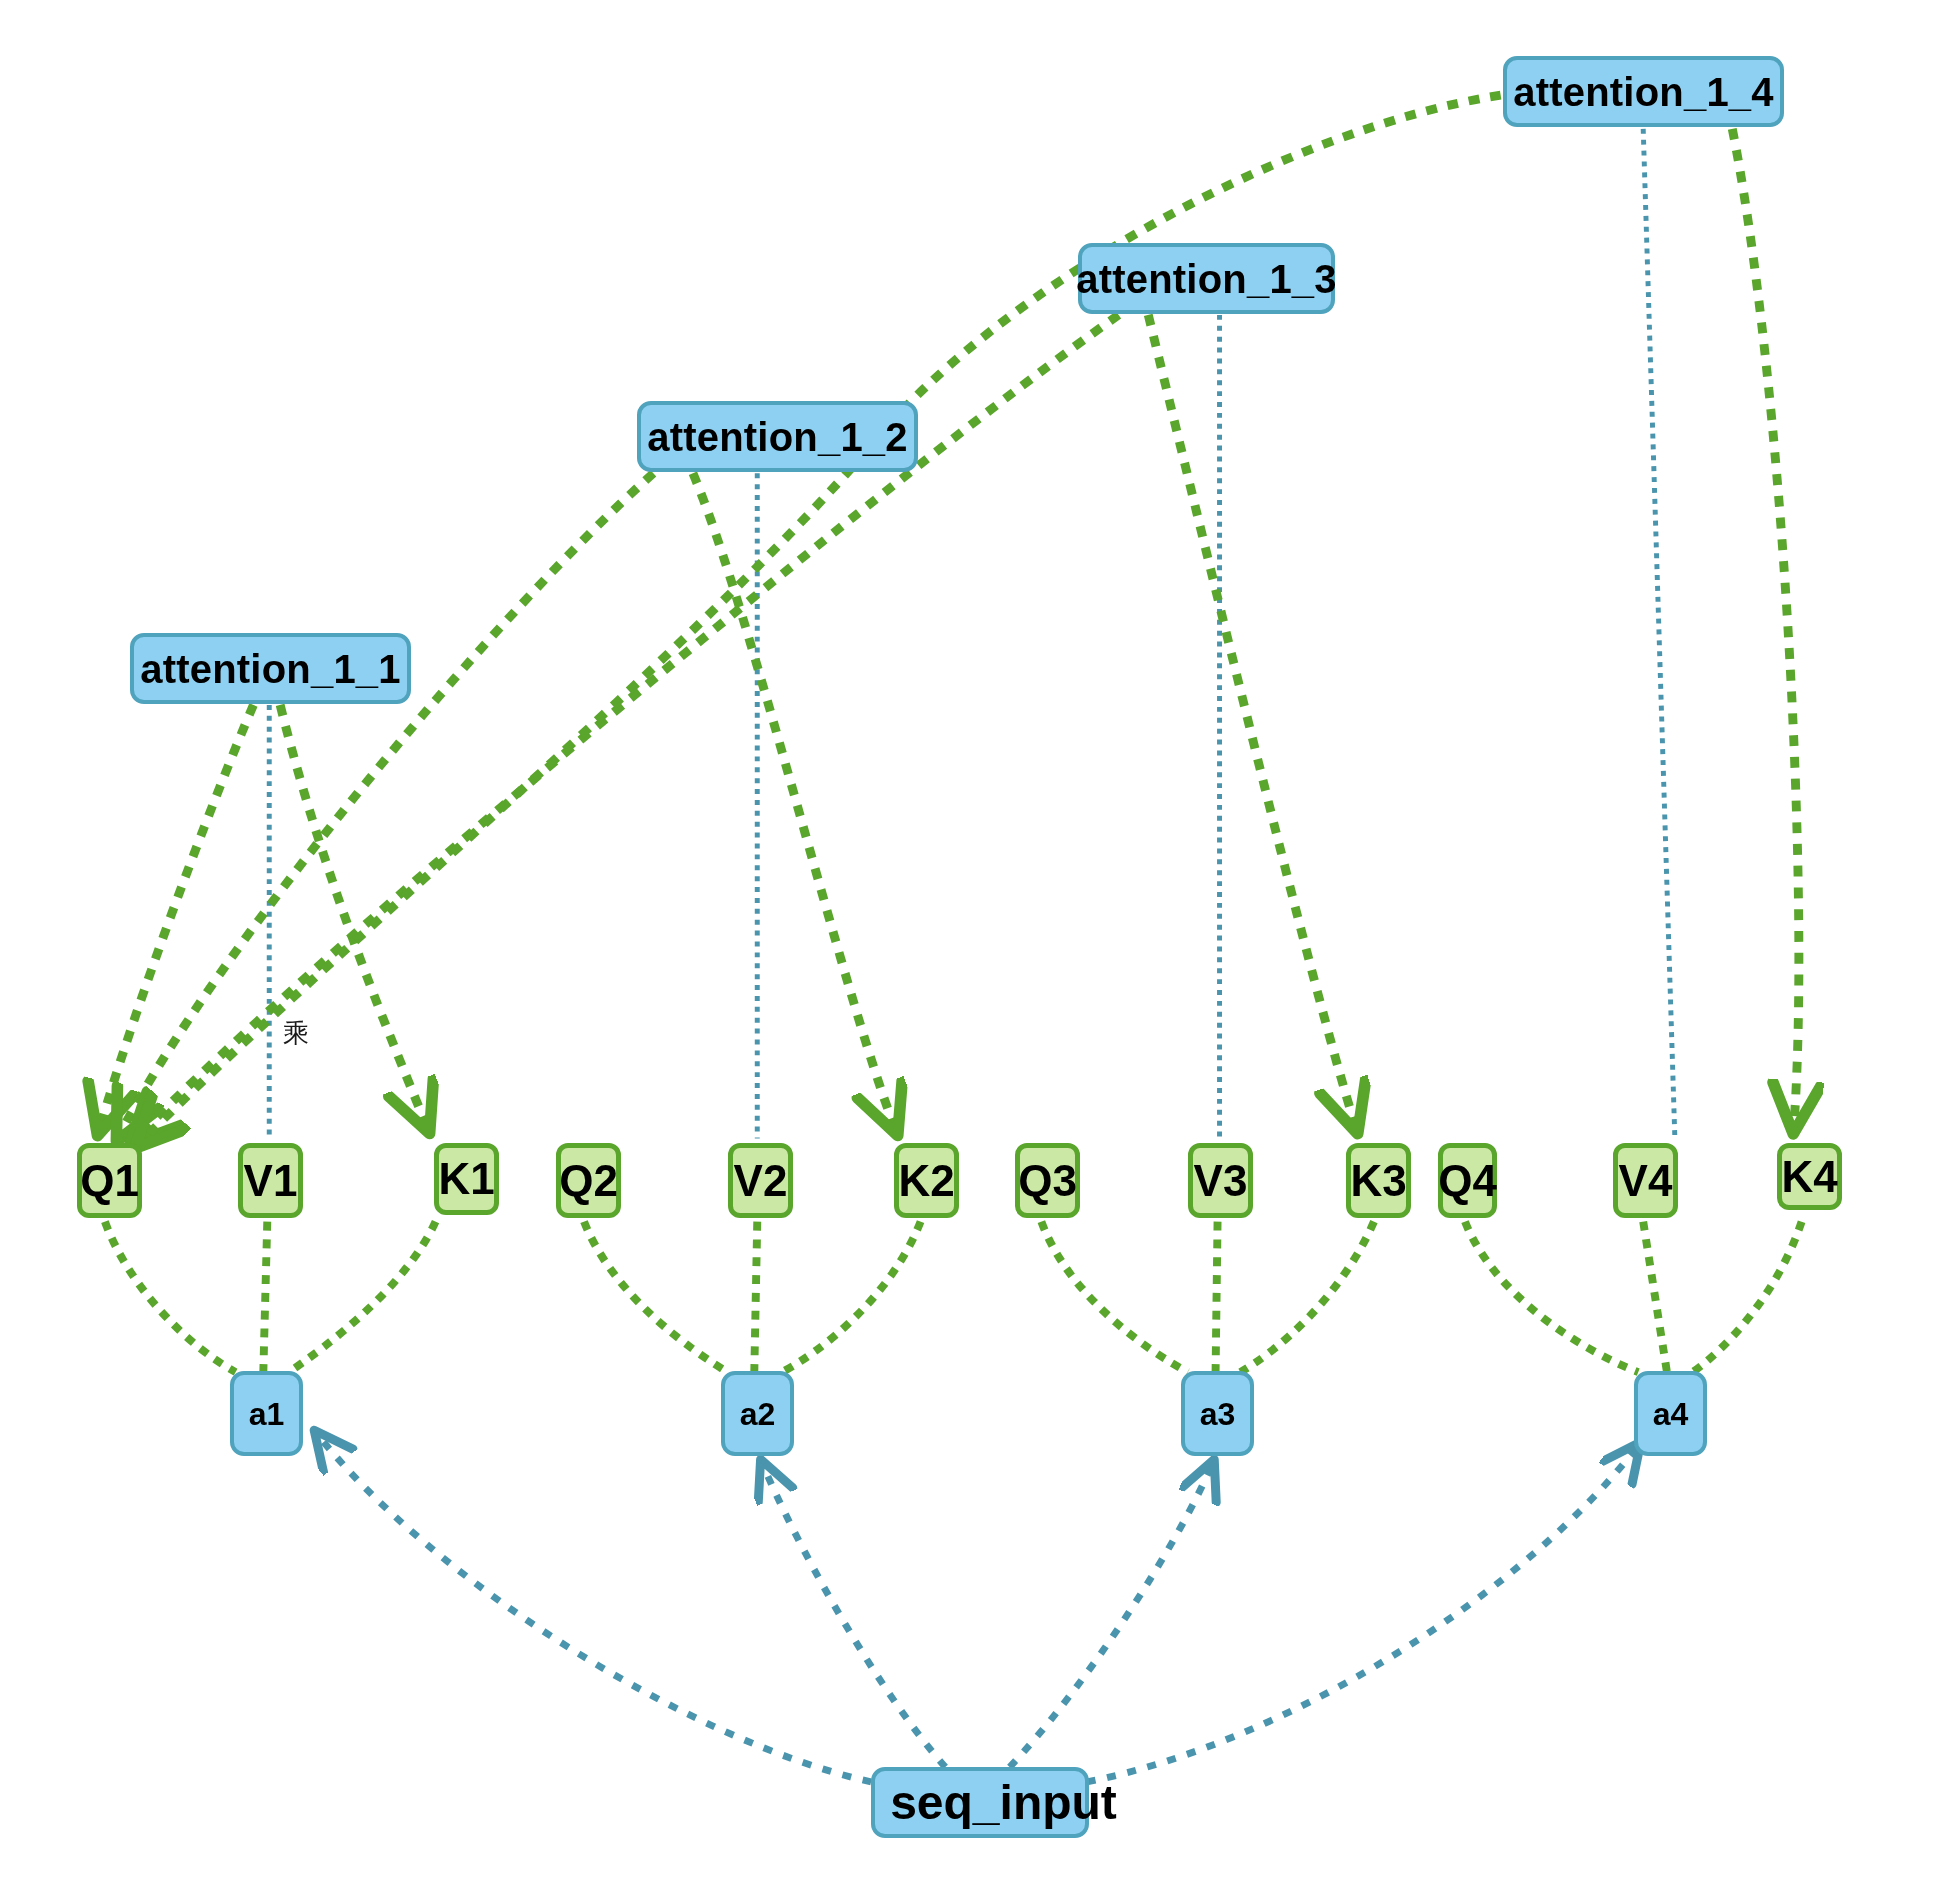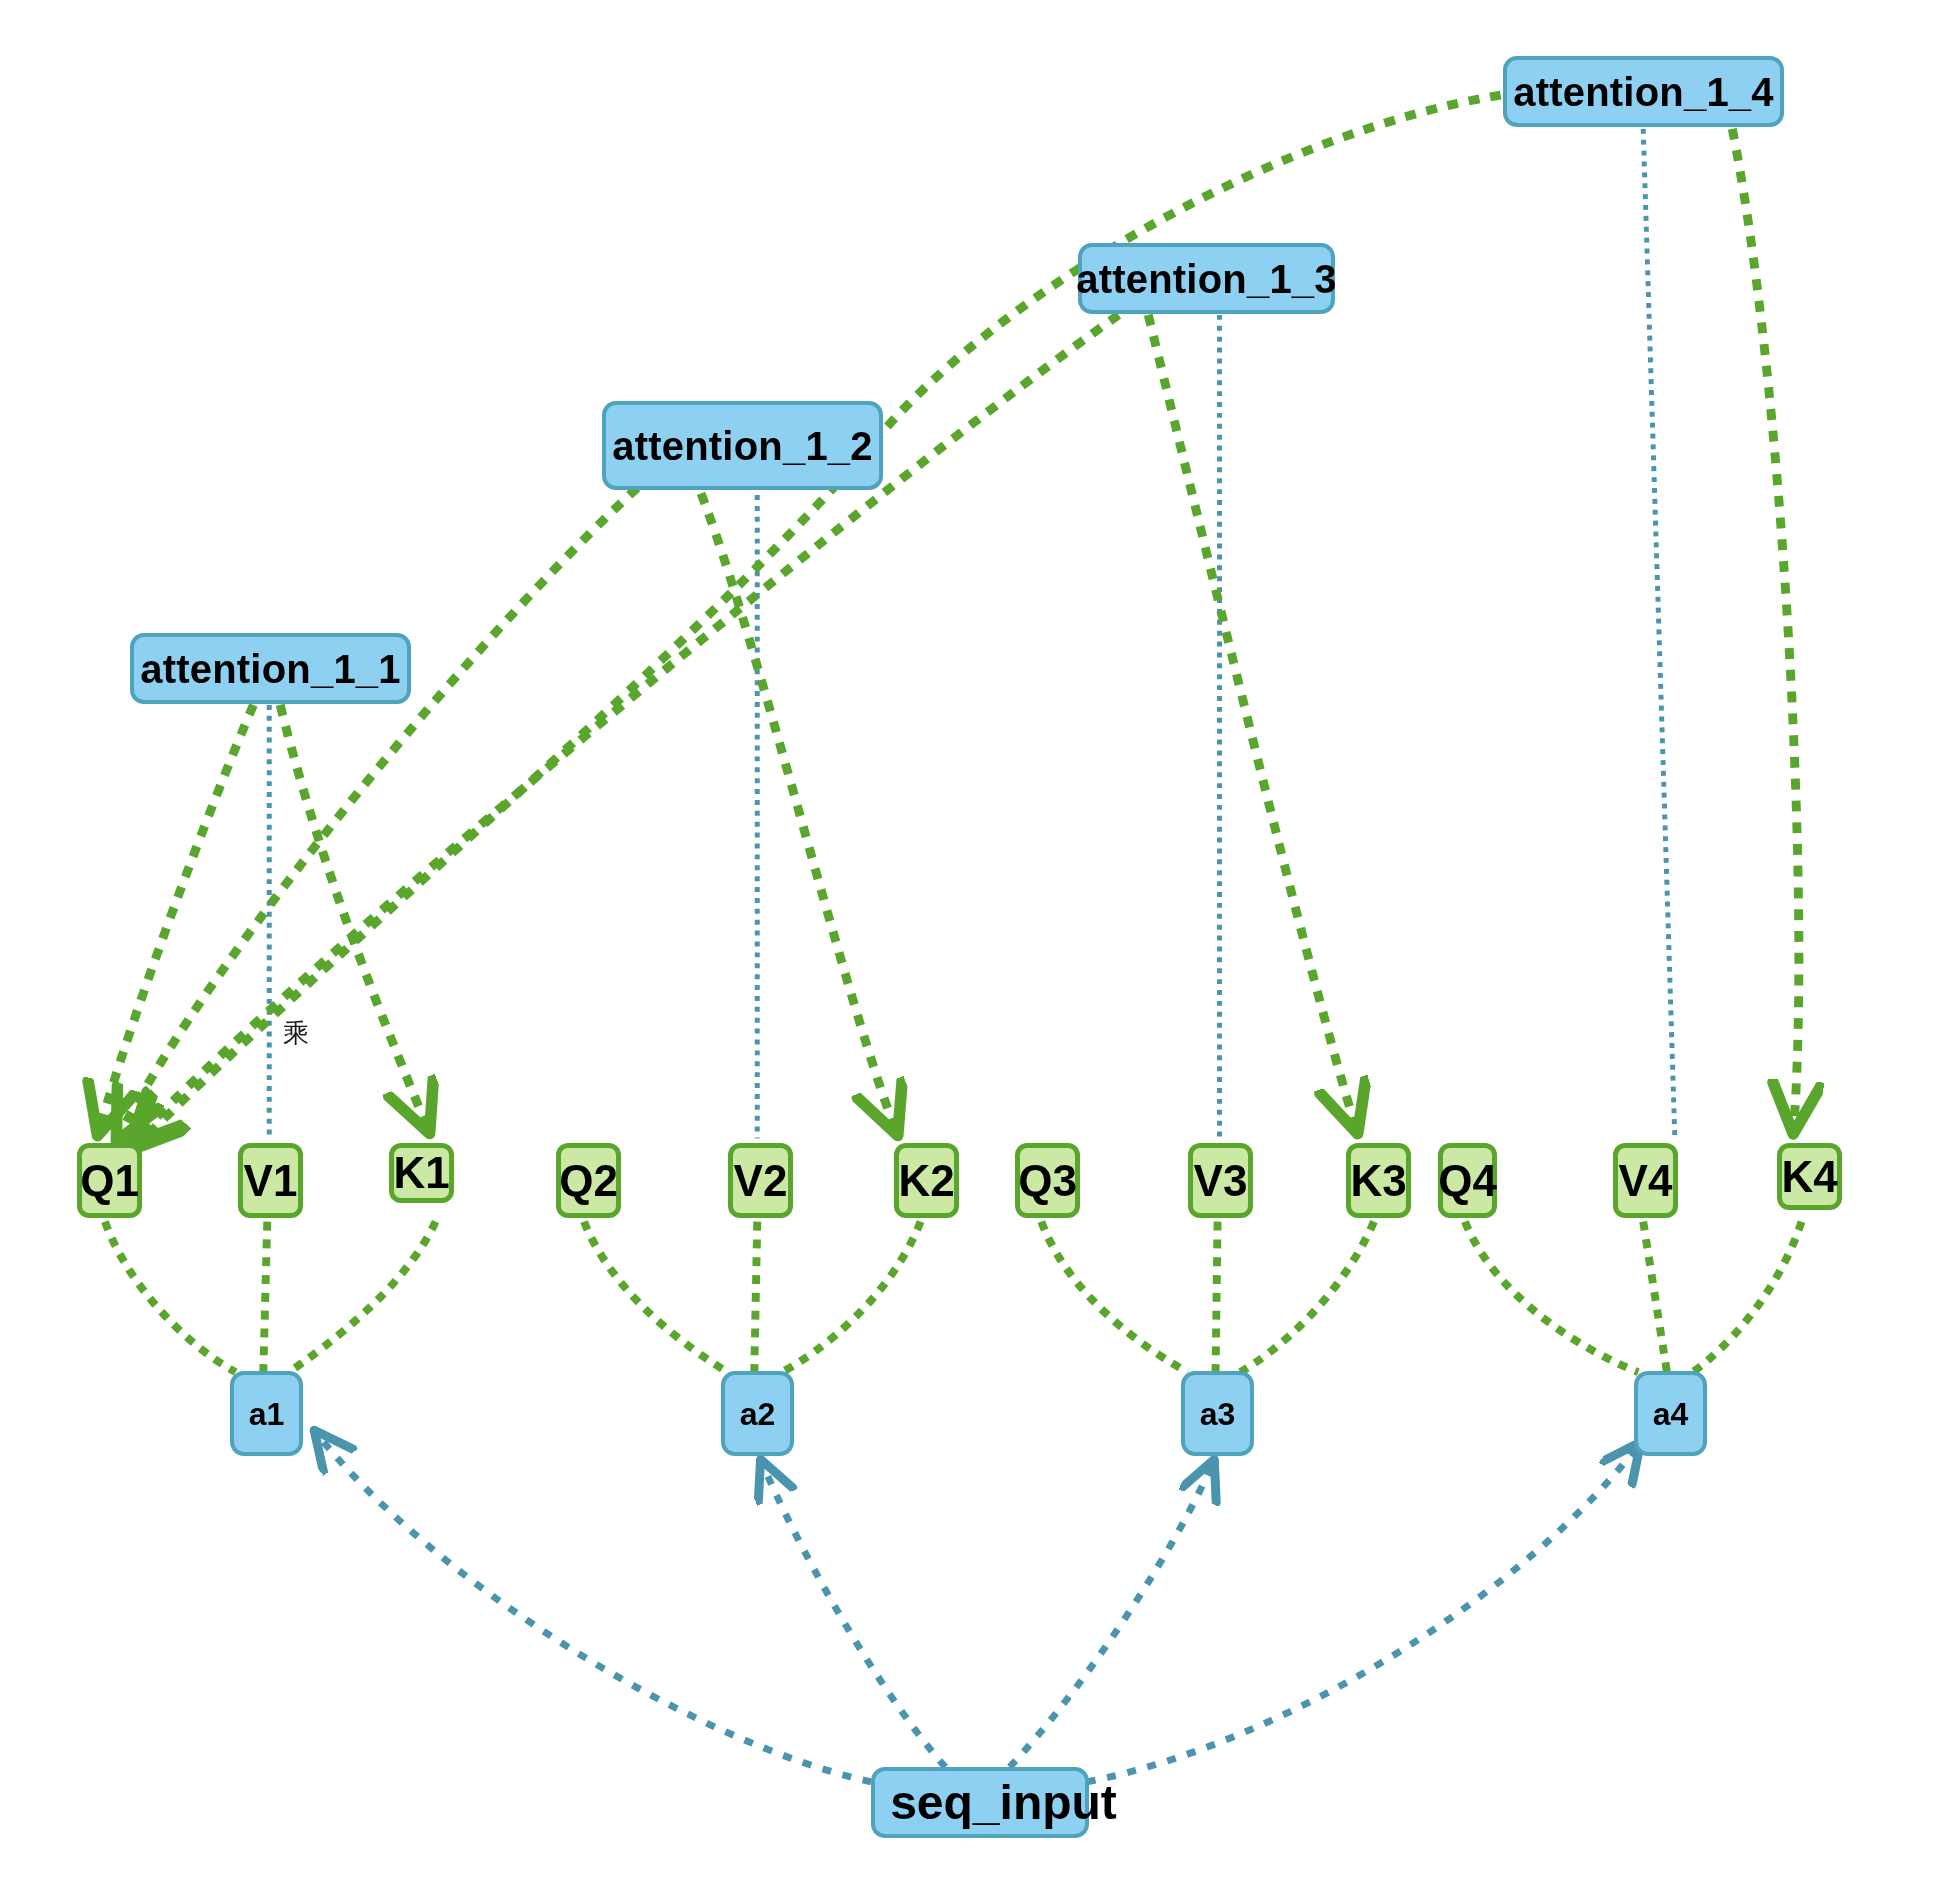--- a/index.html
+++ b/index.html
@@ -118,38 +118,38 @@
         <path d="M 955 1785 C 880 1700 800 1550 770 1478" fill="none" stroke="#4a95ad" stroke-width="7" stroke-dasharray="9,12" stroke-linecap="butt" marker-end="url(#arrow-teal)"></path>
         <path d="M 1020 1785 C 1100 1700 1190 1560 1225 1478" fill="none" stroke="#4a95ad" stroke-width="7" stroke-dasharray="9,12" stroke-linecap="butt" marker-end="url(#arrow-teal)"></path>
         <path d="M 1098 1800 C 1300 1760 1540 1610 1655 1460" fill="none" stroke="#4a95ad" stroke-width="7" stroke-dasharray="9,12" stroke-linecap="butt" marker-end="url(#arrow-teal)"></path>
       </g>
   </svg>
 
   <div id="attention-row">
       <div class="node node-blue node-attention" style="left: 130px; top: 633px; width: 281px; height: 71px;">
         <span>attention_1_1</span>
       </div>
-      <div class="node node-blue node-attention" style="left: 602px; top: 401px; width: 281px; height: 89px;">
+      <div class="node node-blue node-attention" style="left: 637px; top: 401px; width: 281px; height: 71px;">
         <span>attention_1_2</span>
       </div>
       <div class="node node-blue node-attention" style="left: 1078px; top: 243px; width: 257px; height: 71px;">
         <span>attention_1_3</span>
       </div>
       <div class="node node-blue node-attention" style="left: 1503px; top: 56px; width: 281px; height: 71px;">
         <span>attention_1_4</span>
       </div>
     </div>
   <div id="qvk-row">
       <div class="node node-green node-qvk" style="left: 77px; top: 1143px; width: 65px; height: 75px;">
         <span>Q1</span>
       </div>
       <div class="node node-green node-qvk" style="left: 238px; top: 1143px; width: 65px; height: 75px;">
         <span>V1</span>
       </div>
-      <div class="node node-green node-qvk" style="left: 389px; top: 1143px; width: 65px; height: 60px;">
+      <div class="node node-green node-qvk" style="left: 434px; top: 1143px; width: 65px; height: 72px;">
         <span>K1</span>
       </div>
       <div class="node node-green node-qvk" style="left: 556px; top: 1143px; width: 65px; height: 75px;">
         <span>Q2</span>
       </div>
       <div class="node node-green node-qvk" style="left: 728px; top: 1143px; width: 65px; height: 75px;">
         <span>V2</span>
       </div>
       <div class="node node-green node-qvk" style="left: 894px; top: 1143px; width: 65px; height: 75px;">
         <span>K2</span>

